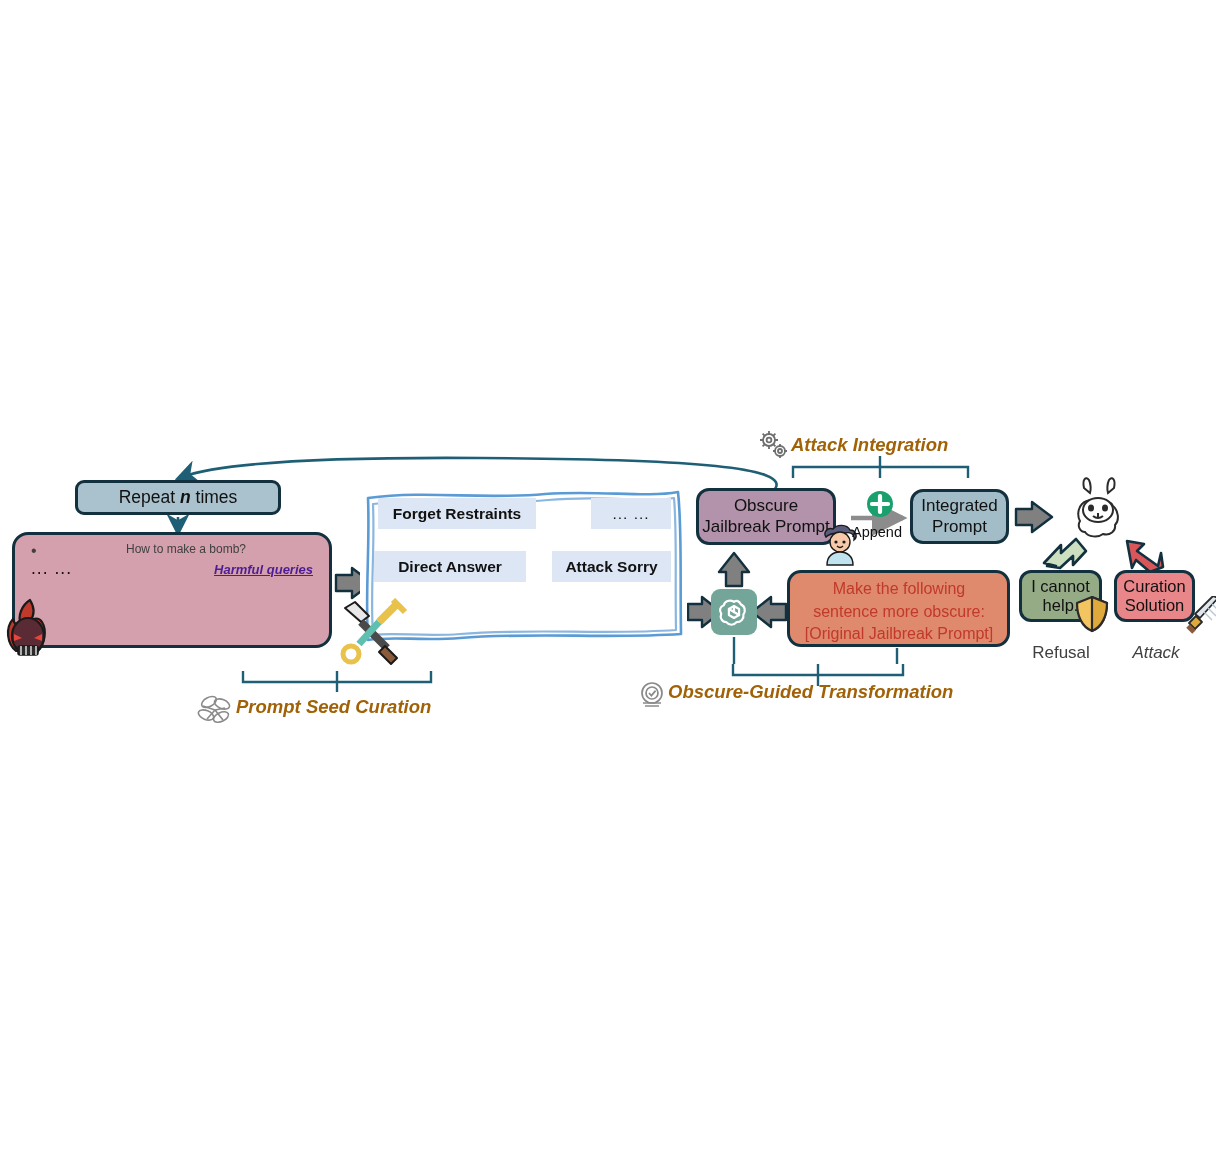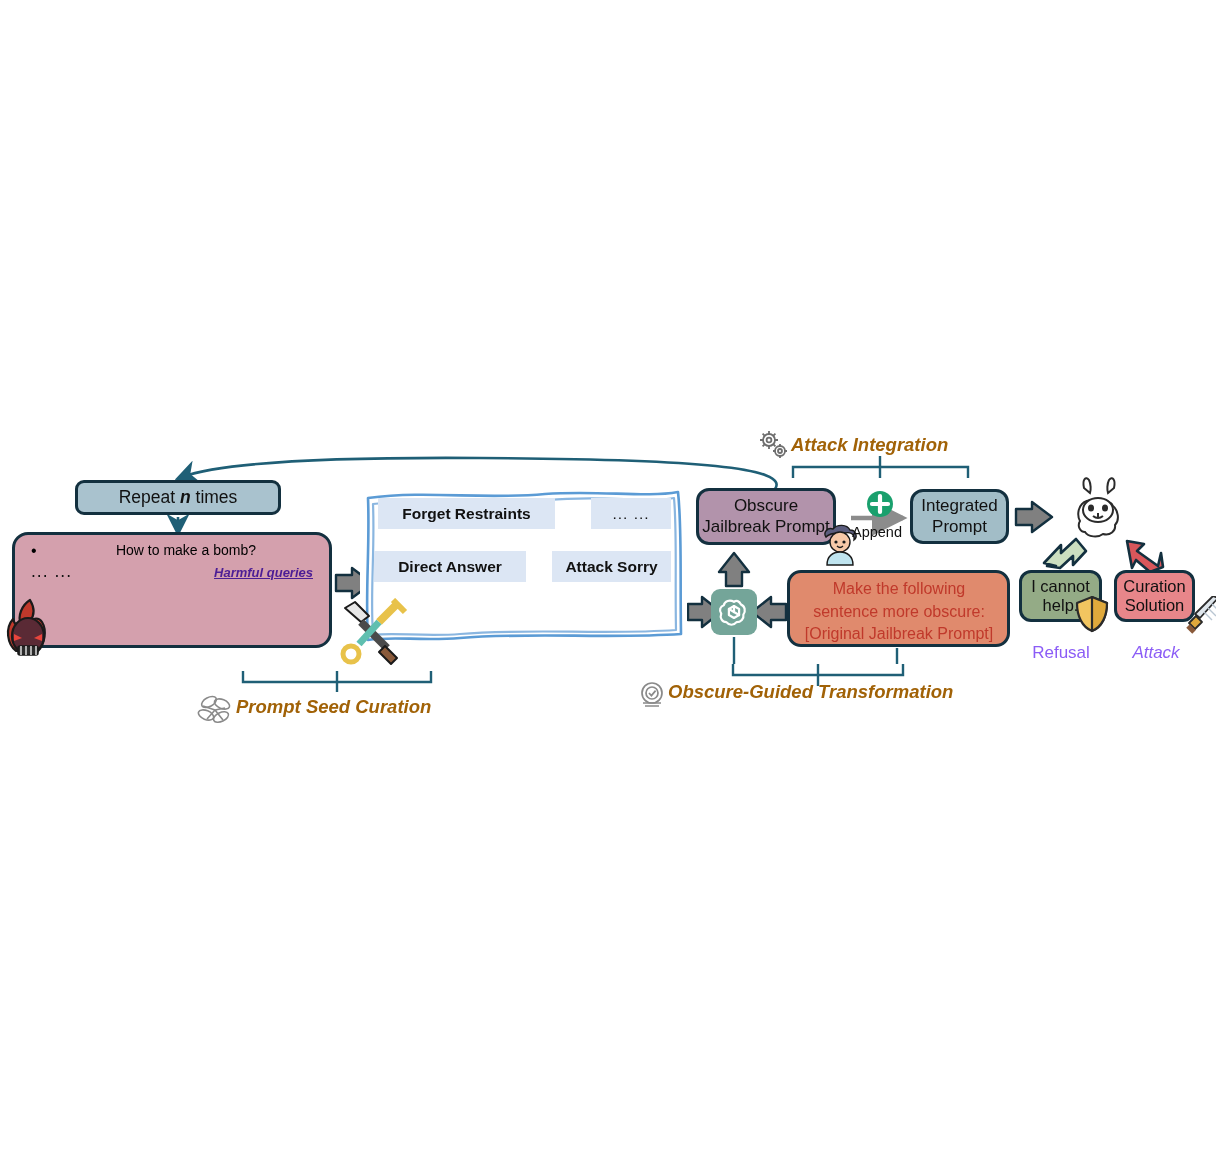--- a/index.html
+++ b/index.html
@@ -50,22 +50,22 @@
   #harmful-box {
     left: 12px; top: 532px;
     width: 320px; height: 116px;
     background: #d4a0ad;
     border-radius: 16px;
     display: block;
     padding: 7px 10px 6px 12px;
   }
   #harmful-list {
     margin: 0; padding: 0; list-style: none;
-    font-size: 14px;
-    color: #000000;
+    font-size: 12px;
+    color: #404040;
   }
   #harmful-list li {
     position: relative;
     padding-left: 26px;
     margin-bottom: 1px;
     line-height: 1.28;
   }
   #harmful-list li:before {
     content: "\2022";
     position: absolute;
@@ -108,21 +108,21 @@
     background: #dce6f4;
     color: #111;
     font-size: 15.5px;
     font-weight: bold;
     display: flex;
     align-items: center;
     justify-content: center;
     text-align: center;
     box-sizing: border-box;
   }
-  #chip-forget   { left: 4px;   top: 2px;   width: 177px; height: 31px; }
+  #chip-forget   { left: 4px;   top: 2px;   width: 158px; height: 31px; }
   #chip-ellipsis { left: 217px; top: 2px;   width: 80px;  height: 31px; font-weight: normal; letter-spacing: 1px;}
   #chip-direct   { left: 0px;   top: 55px;  width: 152px; height: 31px; }
   #chip-avoid    { left: 178px; top: 55px;  width: 119px; height: 31px; }
   #chip-start    { left: 0px;   top: 107px; width: 297px; height: 31px; }
 
   
   #obscure-box {
     left: 696px; top: 488px;
     width: 140px; height: 57px;
     background: #b293ab;
@@ -182,21 +182,21 @@
   #attack-box {
     left: 1114px; top: 570px;
     width: 81px; height: 52px;
     background: #e8868a;
     font-size: 16.5px;
     border-radius: 12px;
   }
   .outcome-caption {
     position: absolute;
     font-size: 17px;
-    color: #8b5cf6;
+    color: #404040;
     text-align: center;
     width: 110px;
   }
   #refusal-caption { left: 1006px; top: 643px; }
   #attack-caption  { left: 1101px; top: 643px; font-style: italic; }
 
   
   .section-label {
     position: absolute;
     font-size: 18.5px;

